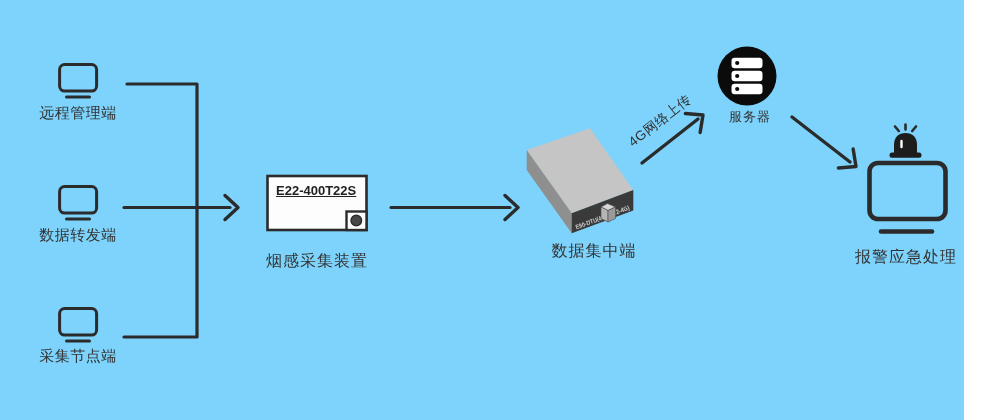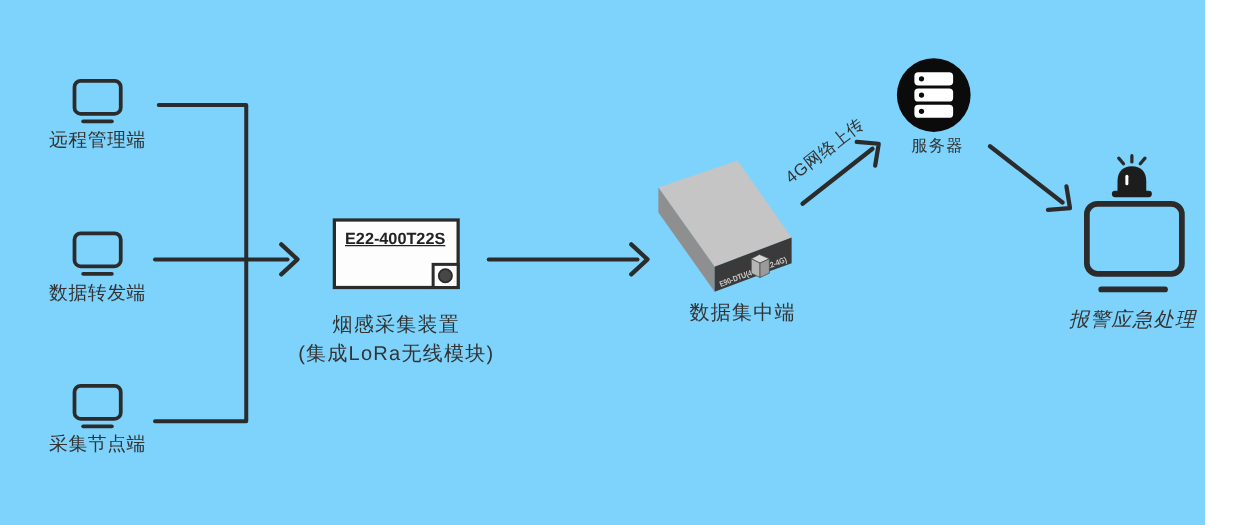--- a/index.html
+++ b/index.html
@@ -107,27 +107,26 @@
   </svg>
 
   <div class="lbl small" style="left:-2px;top:102px;width:160px;">远程管理端</div>
   <div class="lbl small" style="left:-2px;top:224px;width:160px;">数据转发端</div>
   <div class="lbl small" style="left:-2px;top:345px;width:160px;">采集节点端</div>
 
   <div class="chip-label">E22-400T22S</div>
 
   <div class="caption" style="left:207px;top:249px;">
     <div>烟感采集装置</div>
-    <div>(集成LoRa无线模块)</div>
   </div>
 
 
   <div class="caption" style="left:484px;top:239px;">
     <div>数据集中端</div>
   </div>
 
   <div class="rot-label">4G网络上传</div>
 
   <div class="lbl" style="left:690px;top:106px;width:120px;font-size:13px;">服务器</div>
 
-  <div class="lbl" style="left:826px;top:246px;width:160px;font-style:italic;">报警应急处理</div>
+  <div class="lbl" style="left:826px;top:246px;width:160px;">报警应急处理</div>
 
 </div>
 
 </body></html>

